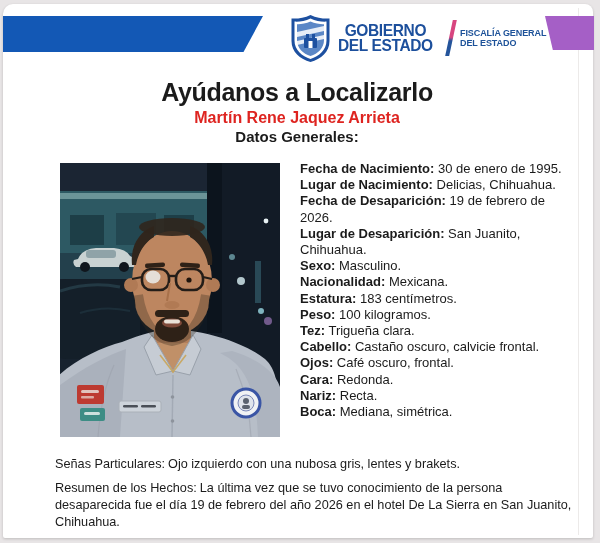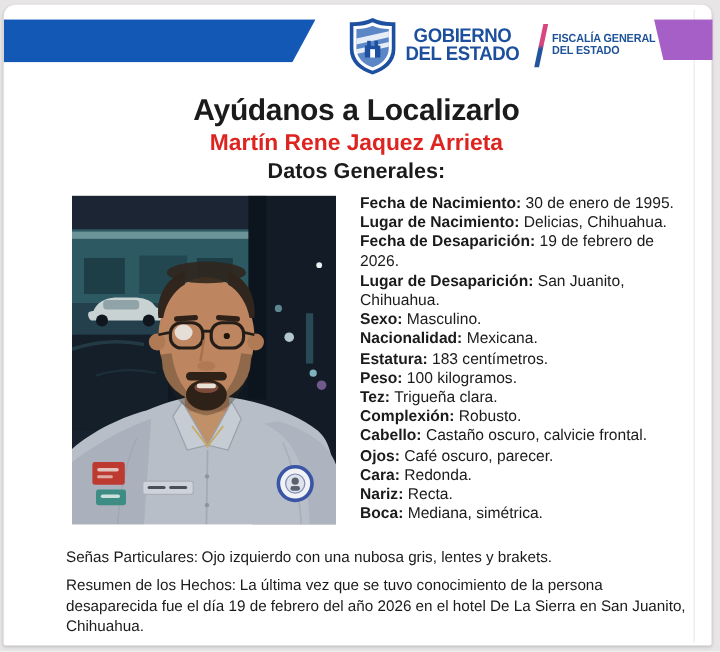--- a/index.html
+++ b/index.html
@@ -42,22 +42,22 @@
   }
   .fis-text{
     margin-left:8px;font-weight:700;color:#1d5299;
     font-size:9.8px;line-height:9.8px;letter-spacing:-.1px;
     transform:scaleX(.92);transform-origin:left center;
   }
 
   
   .titles{position:absolute;left:0;right:6px;top:78px;text-align:center;}
   .main-title{font-size:25px;font-weight:700;letter-spacing:-.3px;margin:0;}
-  .person-name{font-size:19px;font-weight:700;color:#de2420;margin:2px 0 0 0;}
-  .section-heading{font-size:18px;font-weight:700;margin:1px 0 0 0;}
+  .person-name{font-size:16px;font-weight:700;color:#de2420;margin:2px 0 0 0;}
+  .section-heading{font-size:15px;font-weight:700;margin:1px 0 0 0;}
 
   
   .photo{position:absolute;left:60px;top:163px;width:220px;height:274px;overflow:hidden;}
   .photo svg{display:block;}
 
   
   .fields{position:absolute;left:300px;top:161px;width:280px;font-size:13px;line-height:16.2px;}
   .field b{font-weight:700;}
 
   
@@ -216,25 +216,24 @@
       <div class="field"><b>Sexo:</b> <span>Masculino.</span></div>
 
       <div class="field"><b>Nacionalidad:</b> <span>Mexicana.</span></div>
 
       <div class="field"><b>Estatura:</b> <span>183 centímetros.</span></div>
 
       <div class="field"><b>Peso:</b> <span>100 kilogramos.</span></div>
 
       <div class="field"><b>Tez:</b> <span>Trigueña clara.</span></div>
 
-      <div class="field"><b>Complexión:</b> <span>Robusto.</span></div>
 
       <div class="field"><b>Cabello:</b> <span>Castaño oscuro, calvicie frontal.</span></div>
 
-      <div class="field"><b>Ojos:</b> <span>Café oscuro, parecer.</span></div>
+      <div class="field"><b>Ojos:</b> <span>Café oscuro, frontal.</span></div>
 
       <div class="field"><b>Cara:</b> <span>Redonda.</span></div>
 
       <div class="field"><b>Nariz:</b> <span>Recta.</span></div>
 
       <div class="field"><b>Boca:</b> <span>Mediana, simétrica.</span></div>
     </div>
 
   <div class="details">
 

